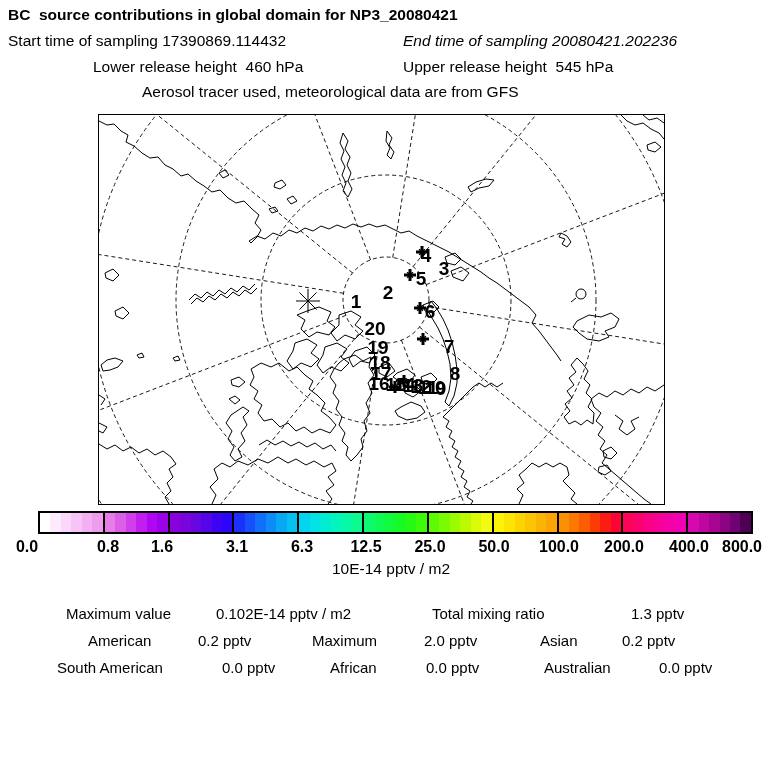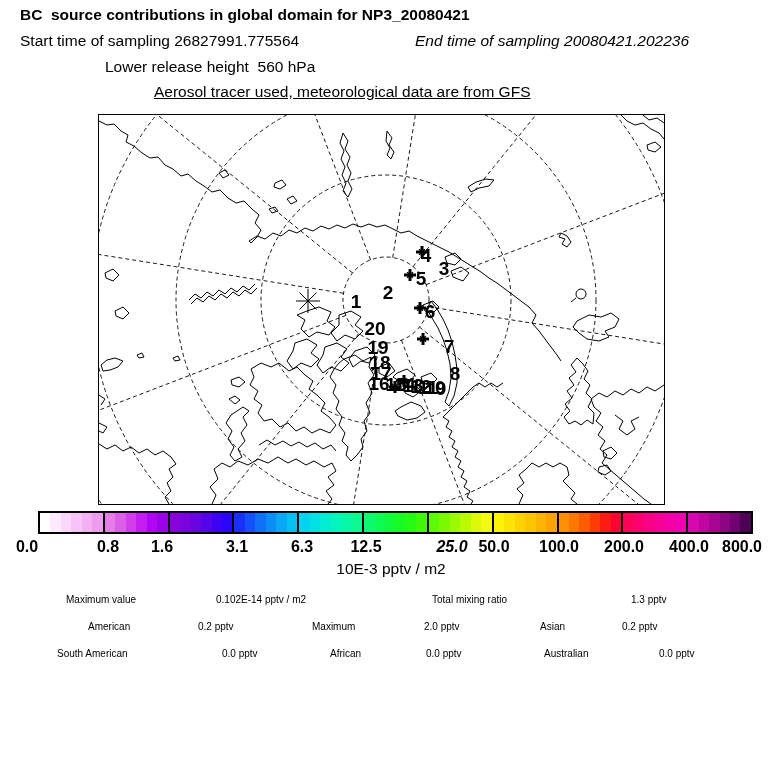--- a/index.html
+++ b/index.html
@@ -1,40 +1,41 @@
 <!DOCTYPE html>
 <html><head>
 <meta charset="utf-8">
 <style>
   html,body{margin:0;padding:0;background:#fff;}
   body{font-family:"Liberation Sans",sans-serif;color:#000;}
   .page{position:relative;width:768px;height:768px;background:#fff;overflow:hidden;}
-  .abs{position:absolute;white-space:pre;margin-left:12px;}
+  .abs{position:absolute;white-space:pre;}
   .title{font-size:15.5px;font-weight:bold;}
   .hdr{font-size:15.5px;}
   .map-frame{position:absolute;left:98px;top:114px;width:565px;height:389px;border:1px solid #000;background:#fff;}
   .map-frame svg{display:block;}
   .cbar{position:absolute;left:38px;top:511px;width:715px;height:23px;border:2px solid #000;box-sizing:border-box;display:flex;}
   .seg{flex:1 1 0;display:flex;}
   .seg + .seg{border-left:2px solid #000;}
   .cell{flex:1 1 0;}
   .tick{position:absolute;top:538px;transform:translateX(-50%);font-size:16px;font-weight:bold;white-space:pre;}
   .unit{position:absolute;top:560px;left:391px;transform:translateX(-50%);font-size:15.5px;white-space:pre;}
-  .stat{position:absolute;font-size:10px;white-space:pre;}
+  .stat{position:absolute;font-size:15px;white-space:pre;margin-top:11px;}
 </style>
 </head>
 <body>
 
 <div class="page">
 
   <div class="abs title" style="left:8px;top:6px;">BC  source contributions in global domain for NP3_20080421</div>
-  <div class="abs hdr" style="left:8px;top:32px;">Start time of sampling 26827991.775564</div>
+  <div class="abs hdr" style="left:8px;top:32px;">Start time of sampling 17390869.114432</div>
   <div class="abs hdr" style="left:403px;top:32px;font-style:italic;">End time of sampling 20080421.202236</div>
-  <div class="abs hdr" style="left:93px;top:58px;">Lower release height  560 hPa</div>
-  <div class="abs hdr" style="left:142px;top:83px;text-decoration:underline;">Aerosol tracer used, meteorological data are from GFS</div>
+  <div class="abs hdr" style="left:93px;top:58px;">Lower release height  460 hPa</div>
+  <div class="abs hdr" style="left:403px;top:58px;">Upper release height  545 hPa</div>
+  <div class="abs hdr" style="left:142px;top:83px;">Aerosol tracer used, meteorological data are from GFS</div>
 
   <div class="map-frame">
     <svg id="mapsvg" width="565" height="389" viewBox="0 0 565 389">
       <g id="graticule" stroke="#000" stroke-width="0.9" fill="none" stroke-dasharray="4 3">
           <circle cx="287" cy="185" r="43"></circle>
           <circle cx="287" cy="185" r="125"></circle>
           <circle cx="287" cy="185" r="210"></circle>
           <circle cx="287" cy="185" r="295"></circle>
           <circle cx="287" cy="185" r="350"></circle>
           <line x1="327.14395833937965" y1="169.59017816955208" x2="688.4395833937967" y2="30.901781695520896"></line>
@@ -290,28 +291,28 @@
         <div class="cell" style="background: rgb(78, 1, 84);"></div>
       </div>
     </div>
   <div id="ticks">
       <span class="tick" style="left: 27px;">0.0</span>
       <span class="tick" style="left: 108px;">0.8</span>
       <span class="tick" style="left: 162px;">1.6</span>
       <span class="tick" style="left: 237px;">3.1</span>
       <span class="tick" style="left: 302px;">6.3</span>
       <span class="tick" style="left: 366px;">12.5</span>
-      <span class="tick" style="left: 452px; font-style: italic;">25.0</span>
+      <span class="tick" style="left: 430px;">25.0</span>
       <span class="tick" style="left: 494px;">50.0</span>
       <span class="tick" style="left: 559px;">100.0</span>
       <span class="tick" style="left: 624px;">200.0</span>
       <span class="tick" style="left: 689px;">400.0</span>
       <span class="tick" style="left: 742px;">800.0</span>
     </div>
-  <div class="unit">10E-3 pptv / m2</div>
+  <div class="unit">10E-14 pptv / m2</div>
 
   <div class="stat" style="left:66px;top:594px;">Maximum value</div>
   <div class="stat" style="left:216px;top:594px;">0.102E-14 pptv / m2</div>
   <div class="stat" style="left:432px;top:594px;">Total mixing ratio</div>
   <div class="stat" style="left:631px;top:594px;">1.3 pptv</div>
 
   <div class="stat" style="left:88px;top:621px;">American</div>
   <div class="stat" style="left:198px;top:621px;">0.2 pptv</div>
   <div class="stat" style="left:312px;top:621px;">Maximum</div>
   <div class="stat" style="left:424px;top:621px;">2.0 pptv</div>

